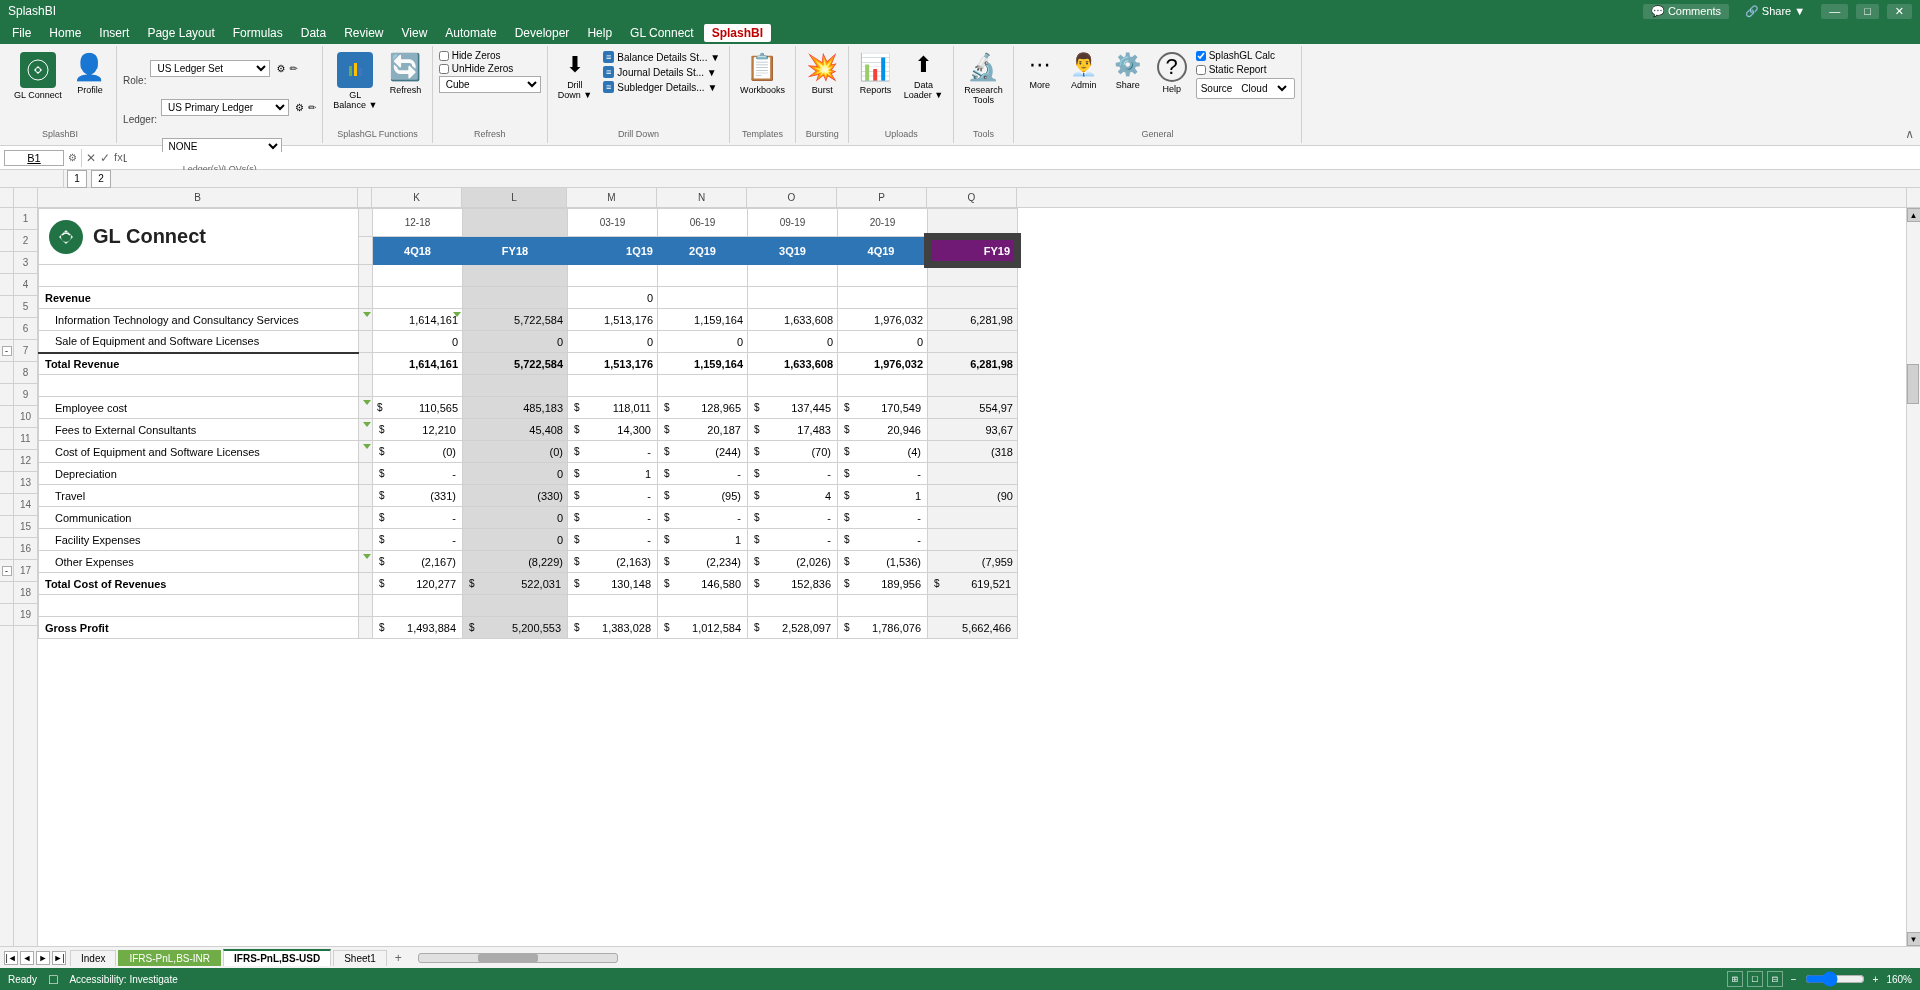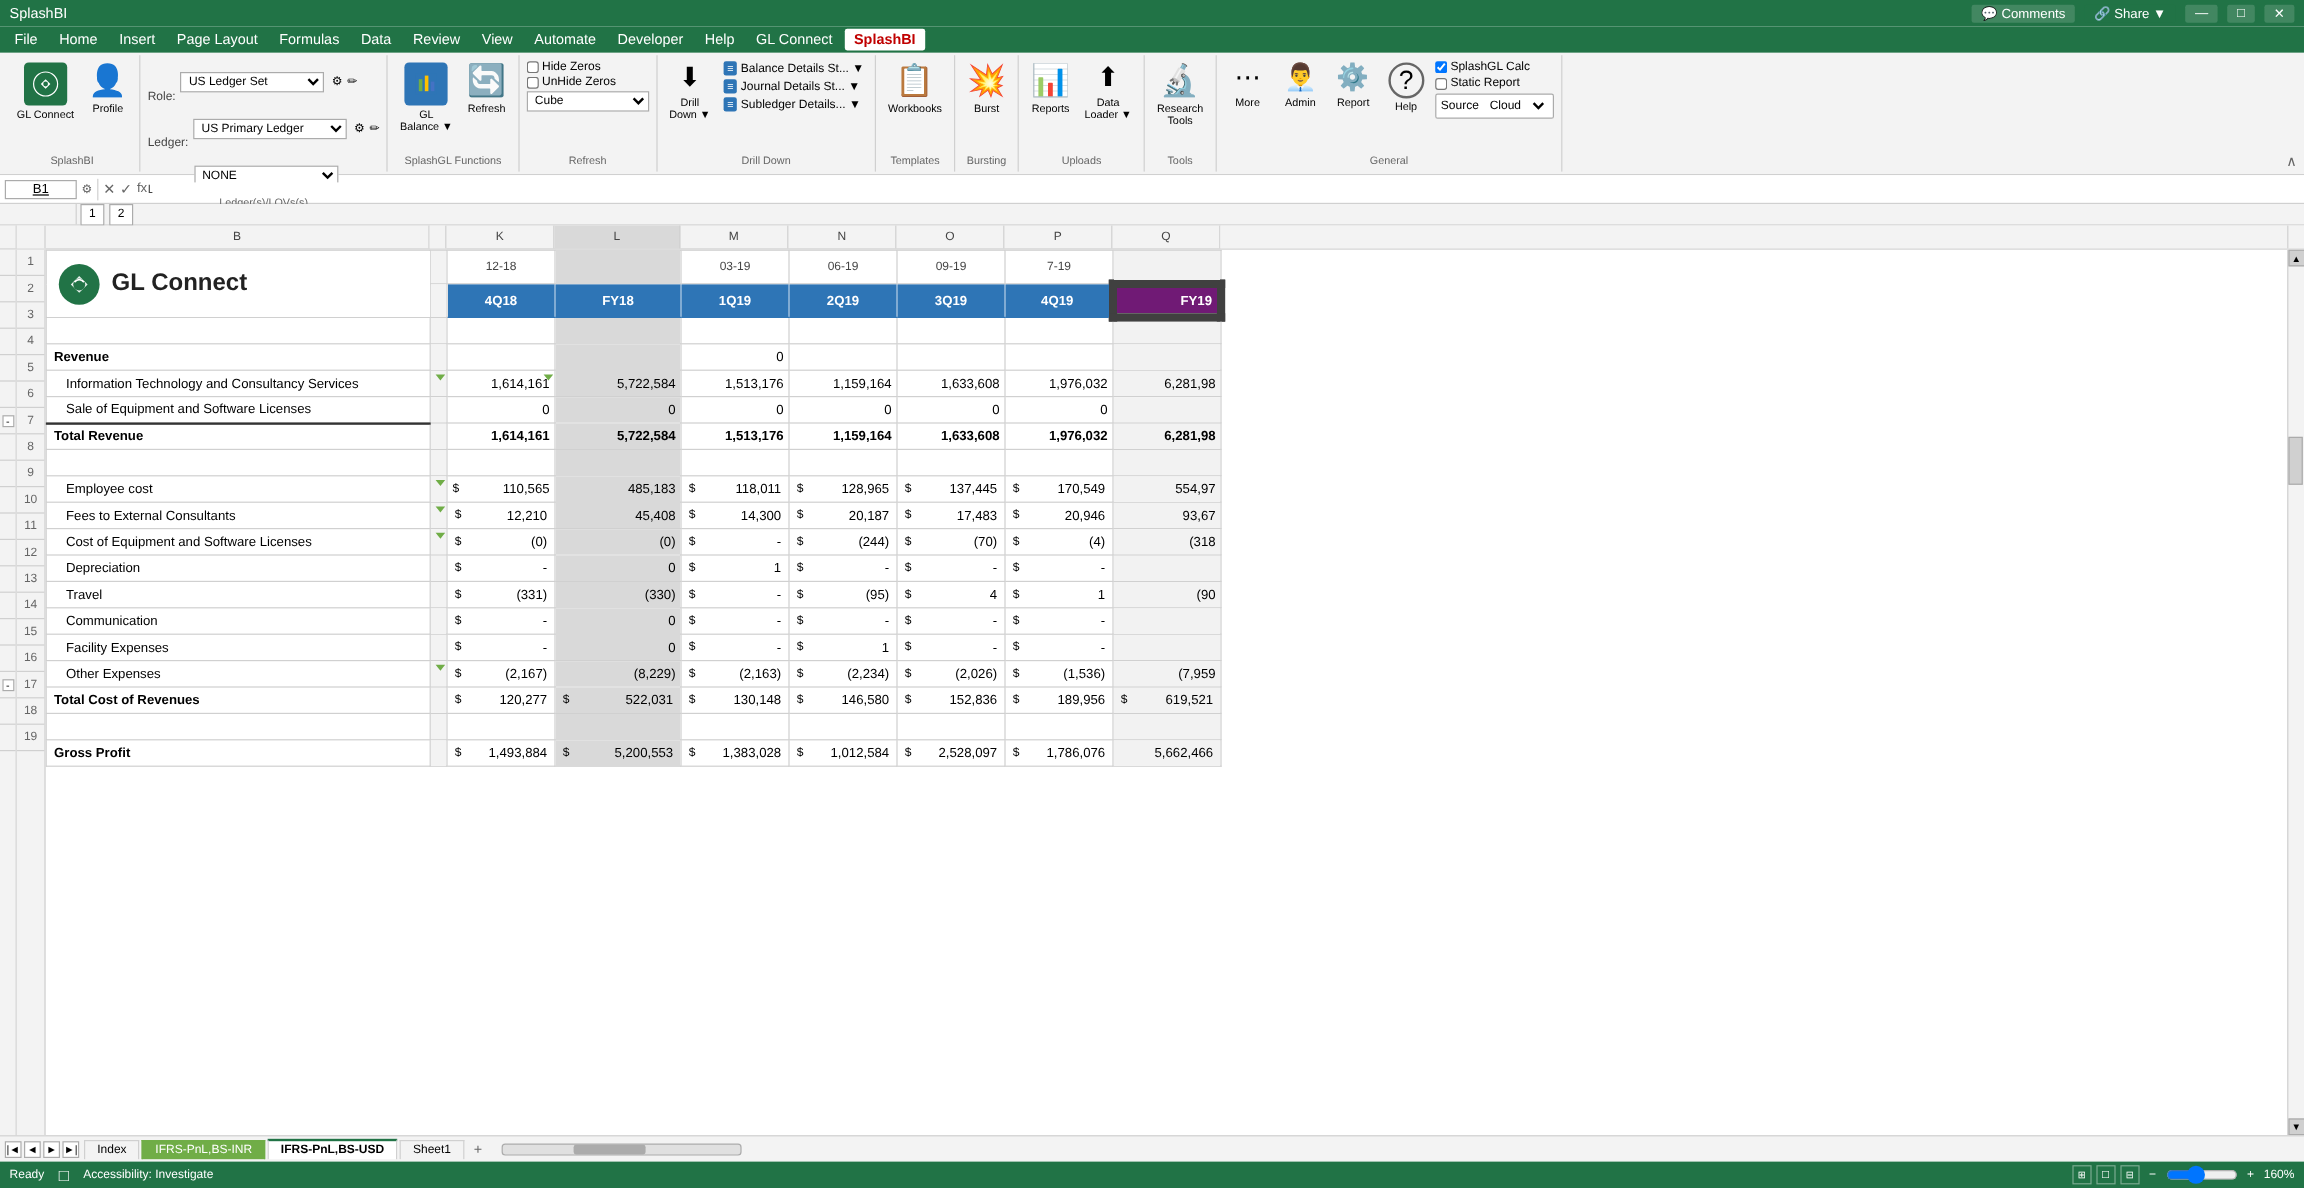--- a/index.html
+++ b/index.html
@@ -431,21 +431,21 @@
       </div>
       <div class="ribbon-col">
         <div class="ribbon-btn-large">
           <div style="font-size:22px;">👨‍💼</div>
           <span class="label">Admin</span>
         </div>
       </div>
       <div class="ribbon-col">
         <div class="ribbon-btn-large">
           <div style="font-size:22px;">⚙️</div>
-          <span class="label">Report</span>
+          <span class="label">Share</span>
         </div>
       </div>
       <div class="ribbon-col">
         <div class="ribbon-btn-large">
           <div style="font-size:22px;border:2px solid #666;border-radius:50%;width:30px;height:30px;display:flex;align-items:center;justify-content:center;">?</div>
           <span class="label">Help</span>
         </div>
       </div>
       <div class="ribbon-col" style="gap:3px;">
         <label class="ribbon-check"><input type="checkbox" checked="" style=""> SplashGL Calc</label>
@@ -574,29 +574,29 @@
               </svg>
               <span style="font-size:20px;font-weight:bold;color:#222;">GL Connect</span>
             </div>
           </td>
           <td style="width:14px;background:#f3f3f3;border:1px solid #d0d0d0;"></td>
           <td style="width:90px;text-align:center;font-size:10px;color:#444;border:1px solid #d0d0d0;height:22px;">12-18</td>
           <td style="width:105px;background:#d9d9d9;border:1px solid #d0d0d0;"></td>
           <td style="width:90px;text-align:center;font-size:10px;color:#444;border:1px solid #d0d0d0;">03-19</td>
           <td style="width:90px;text-align:center;font-size:10px;color:#444;border:1px solid #d0d0d0;">06-19</td>
           <td style="width:90px;text-align:center;font-size:10px;color:#444;border:1px solid #d0d0d0;">09-19</td>
-          <td style="width:90px;text-align:center;font-size:10px;color:#444;border:1px solid #d0d0d0;">7-19</td>
+          <td style="width:90px;text-align:center;font-size:10px;color:#444;border:1px solid #d0d0d0;">20-19</td>
           <td style="width:90px;background:#f2f2f2;border:1px solid #d0d0d0;"></td>
         </tr>
 
         <tr>
           <td style="width:14px;background:#f3f3f3;border:1px solid #d0d0d0;"></td>
           <td style="background:#2e75b6;color:white;font-weight:bold;text-align:center;font-size:11px;border:1px solid #2e75b6;">4Q18</td>
           <td style="background:#2e75b6;color:white;font-weight:bold;text-align:center;font-size:11px;border:1px solid #2e75b6;">FY18</td>
-          <td style="background:#2e75b6;color:white;font-weight:bold;text-align:center;font-size:11px;border:1px solid #2e75b6;">1Q19</td>
+          <td style="background:#2e75b6;color:white;font-weight:bold;text-align:right;font-size:11px;border:1px solid #2e75b6;">1Q19</td>
           <td style="background:#2e75b6;color:white;font-weight:bold;text-align:center;font-size:11px;border:1px solid #2e75b6;">2Q19</td>
           <td style="background:#2e75b6;color:white;font-weight:bold;text-align:center;font-size:11px;border:1px solid #2e75b6;">3Q19</td>
           <td style="background:#2e75b6;color:white;font-weight:bold;text-align:center;font-size:11px;border:1px solid #2e75b6;">4Q19</td>
           <td style="background:#701a75;color:white;font-weight:bold;text-align:right;font-size:11px;border:7px solid #404040;">FY19</td>
         </tr>
 
         <tr>
           <td style="border:1px solid #d0d0d0;"></td>
           <td style="width:14px;background:#f3f3f3;border:1px solid #d0d0d0;"></td>
           <td style="border:1px solid #d0d0d0;"></td>

